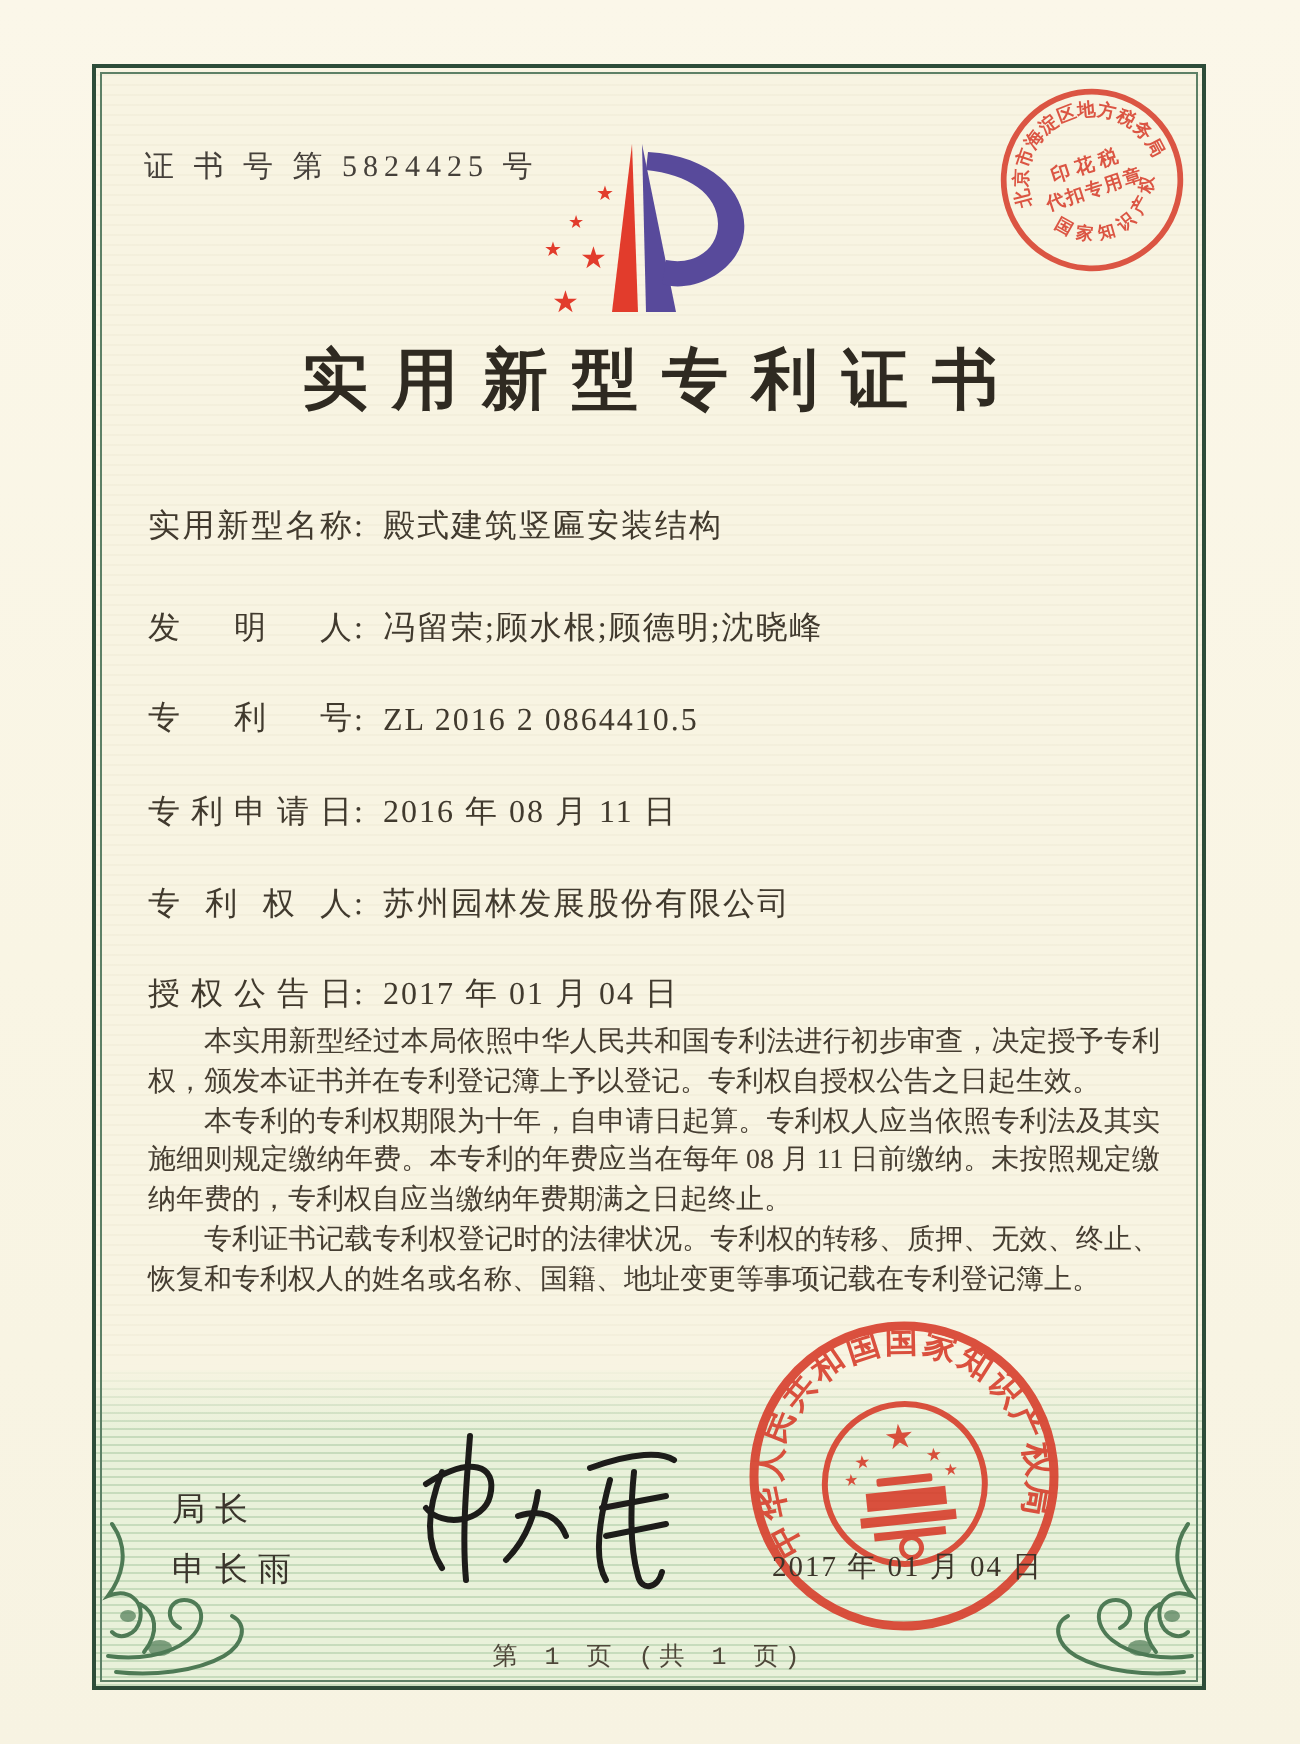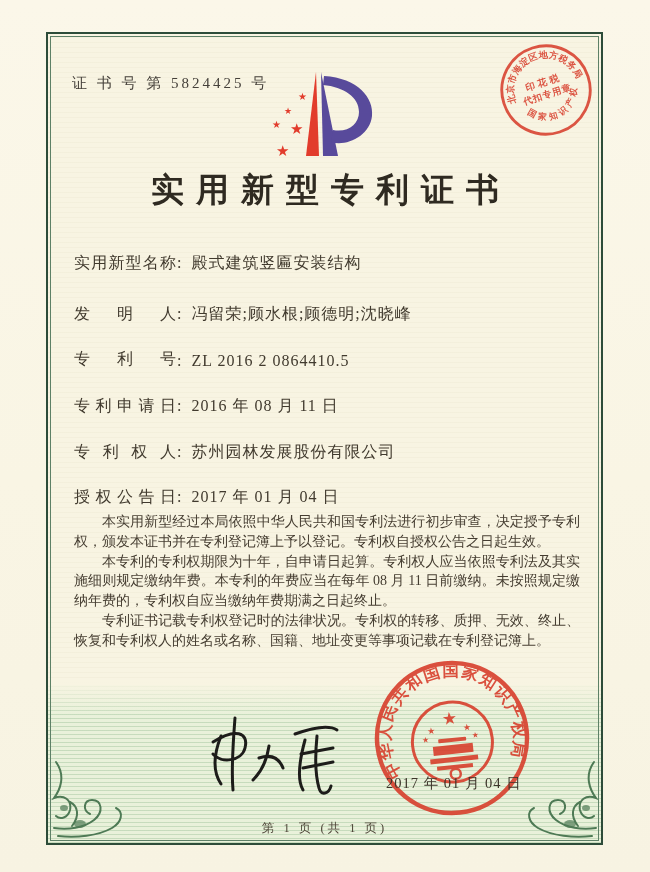--- a/index.html
+++ b/index.html
@@ -53,21 +53,21 @@
   .signer{position:absolute;left:86px;top:740px;font-size:16.5px;letter-spacing:5px;color:#3a352c;line-height:30px;z-index:8;}
   .signature{position:absolute;left:183px;top:706px;z-index:9;}
   .issue-seal{position:absolute;left:372px;top:658px;transform:rotate(-6deg);opacity:.88;z-index:7;}
   .seal-date{
     position:absolute;left:386px;top:774px;font-size:14.5px;letter-spacing:1px;
     color:#3c352a;z-index:10;white-space:nowrap;
   }
   .tax-seal{position:absolute;left:498px;top:42px;transform:rotate(-18deg);opacity:.85;z-index:6;}
   .footer{
     position:absolute;left:46px;top:820px;width:557px;text-align:center;
-    font-size:12.5px;letter-spacing:3px;color:#4e4739;z-index:8;
+    font-size:12.5px;letter-spacing:3px;color:#4e4739;z-index:8;font-family:Liberation Mono, monospace;
   }
   .ornament{position:absolute;z-index:6;}
   .orn-left{left:50px;top:742px;}
   .orn-right{left:500px;top:742px;transform:scaleX(-1);}
 </style>
 </head>
 <body>
 
 <div class="page">
 
@@ -110,20 +110,24 @@
   <div class="field" style="top:487px">
     <span class="flabel">授权公告日</span><span class="colon">:</span><span class="fvalue">2017 年 01 月 04 日</span>
   </div>
 
   <div class="body-text">
     <p>本实用新型经过本局依照中华人民共和国专利法进行初步审查，决定授予专利权，颁发本证书并在专利登记簿上予以登记。专利权自授权公告之日起生效。</p>
     <p>本专利的专利权期限为十年，自申请日起算。专利权人应当依照专利法及其实施细则规定缴纳年费。本专利的年费应当在每年 08 月 11 日前缴纳。未按照规定缴纳年费的，专利权自应当缴纳年费期满之日起终止。</p>
     <p>专利证书记载专利权登记时的法律状况。专利权的转移、质押、无效、终止、恢复和专利权人的姓名或名称、国籍、地址变更等事项记载在专利登记簿上。</p>
   </div>
 
+  <div class="signer">
+    <div>局长</div>
+    <div>申长雨</div>
+  </div>
 
   <svg class="signature" width="165" height="95" viewBox="0 0 165 95" xmlns="http://www.w3.org/2000/svg">
     <g fill="none" stroke="#1d1c1a" stroke-width="3" stroke-linecap="round" stroke-linejoin="round">
       <path d="M38,30 C30,50 30,66 38,78"></path>
       <path d="M30,36 C52,22 66,26 62,42 C59,55 38,58 30,48"></path>
       <path d="M52,12 C50,38 48,62 50,84"></path>
       <path d="M86,40 C84,54 78,66 70,74"></path>
       <path d="M76,52 C88,48 96,52 100,62"></path>
       <path d="M112,28 C134,20 148,20 154,24"></path>
       <path d="M122,34 C116,56 114,74 120,84"></path>

